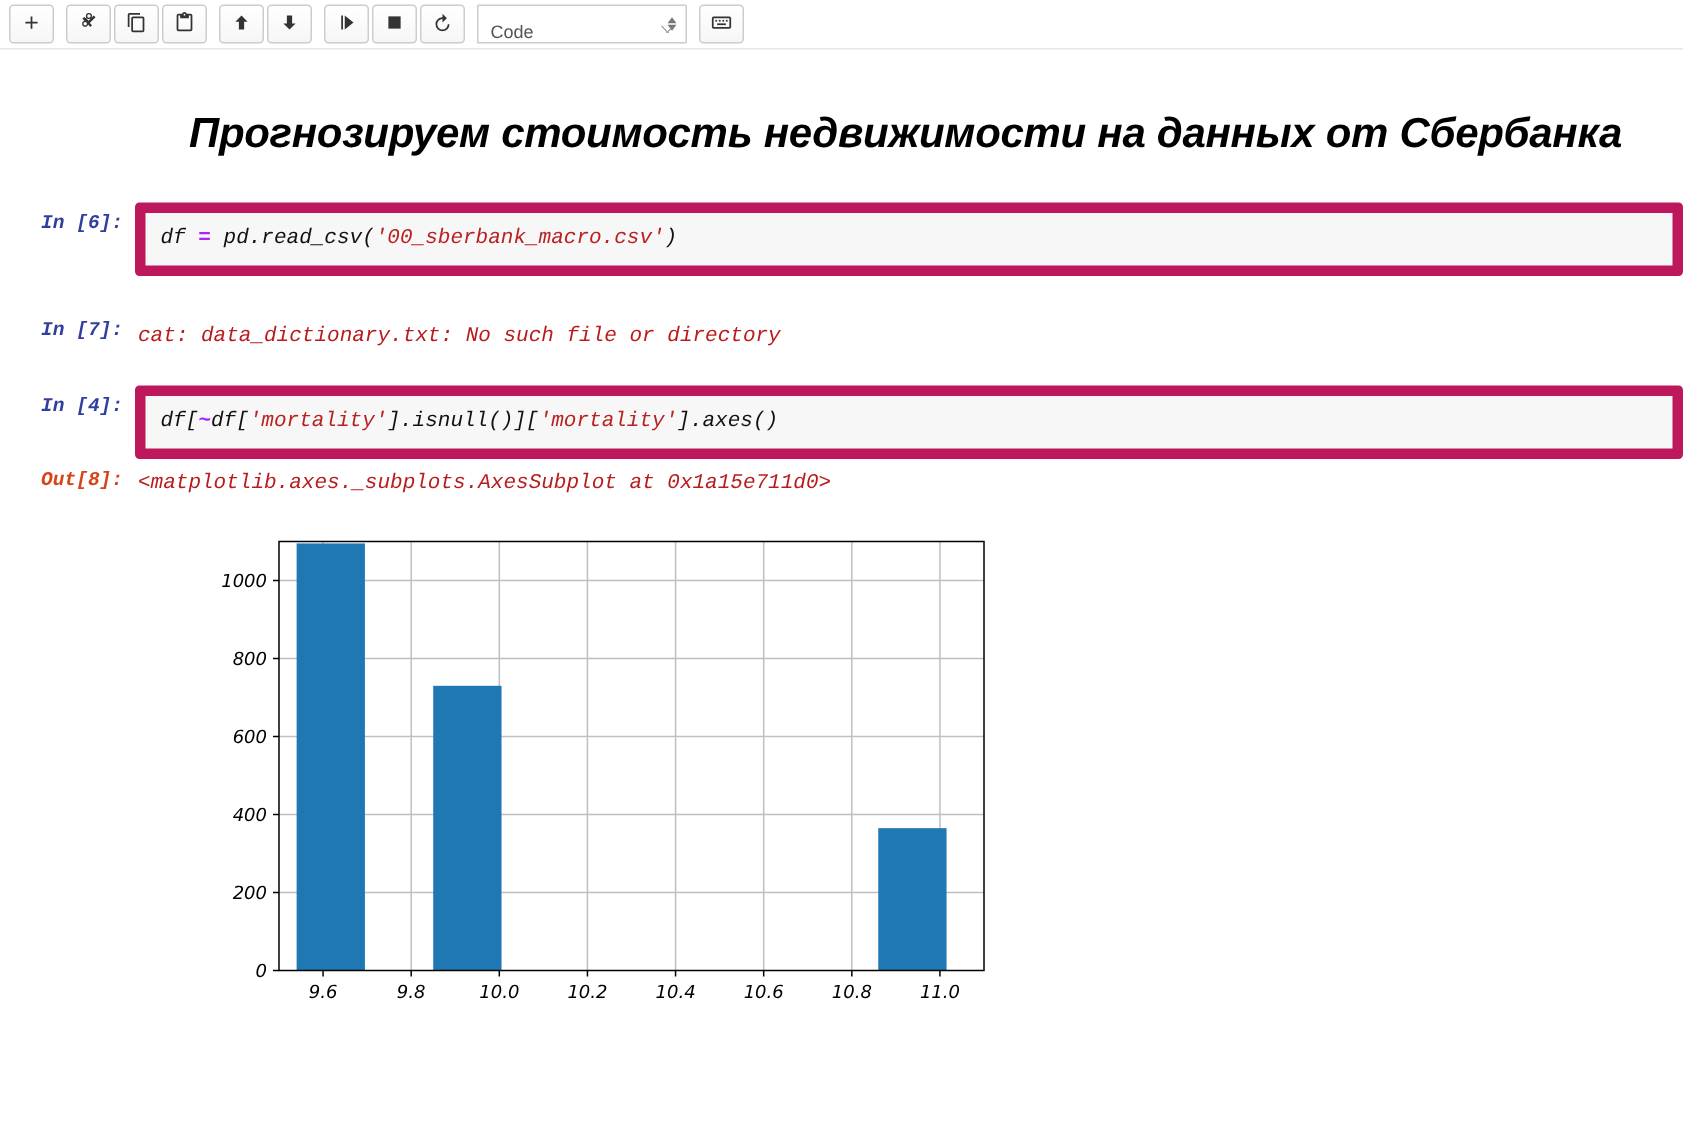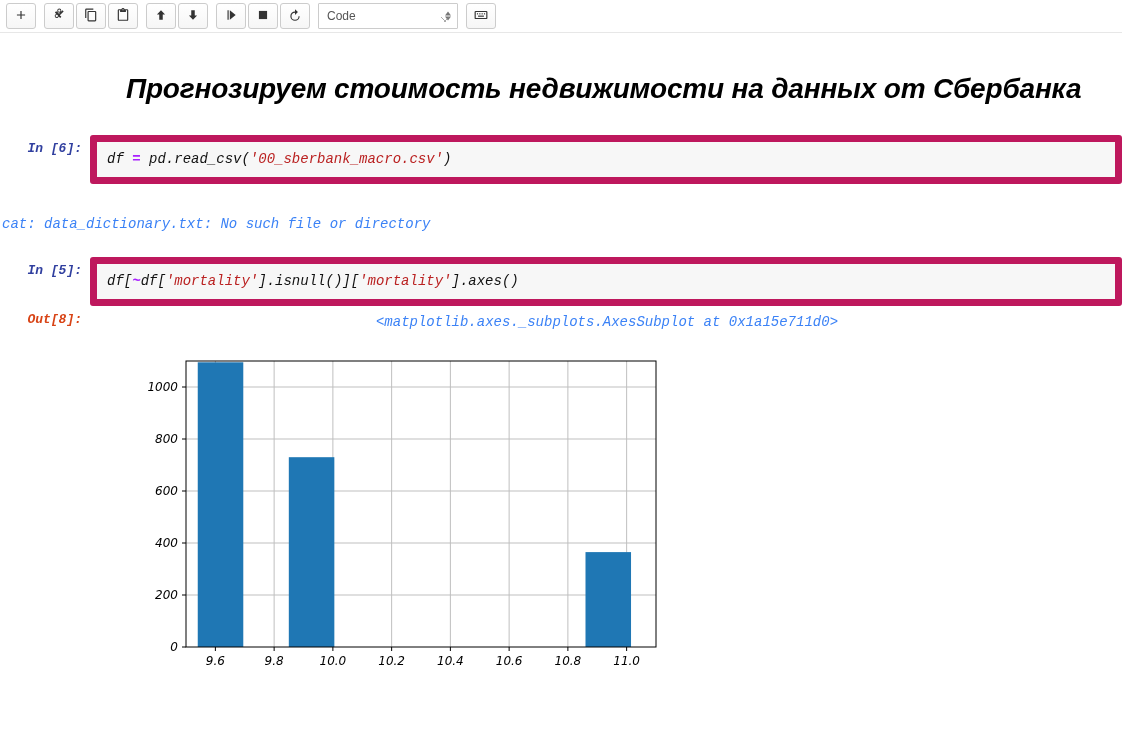--- a/index.html
+++ b/index.html
@@ -39,21 +39,21 @@
   }
   .tb-btn svg { width: 14px; height: 14px; }
   .tb-select {
     height: 26px;
     border: 1px solid #ccc;
     border-radius: 1px;
     background: #fff;
     font-size: 12px;
     padding: 0 22px 0 8px;
     display: inline-flex;
-    align-items: center;
+    align-items: flex-end;
     position: relative;
     min-width: 140px;
     cursor: pointer;
     color: #555;
   }
   .tb-select::after {
     content: "";
     position: absolute;
     right: 8px;
     top: 50%;
@@ -120,24 +120,24 @@
   .tok-str { color: #BA2121; }
   .tok-mag { color: #8B008B; }
   .tok-op  { color: #AA22FF; font-weight: 700; }
   .tok-plain { color: #111; }
 
   .text-output {
     font-family: Menlo, Monaco, "Courier New", monospace;
     font-size: 14px;
     line-height: 1.5;
     padding: 8px 0 0 2px;
-    color: #3b82f6;
+    color: #b91c1c;
     white-space: pre;
   }
-  .text-output.repr { padding-top: 6px; text-align: center; }
+  .text-output.repr { padding-top: 6px; }
 
   .gap { height: 22px; }
 
   
   .chart-wrap {
     margin: 16px 0 0 38px;
   }
   .chart-svg { font-family: "DejaVu Sans", Arial, sans-serif; font-size: 12px; }
   .grid-line { stroke: #bfbfbf; stroke-width: 1; }
   .tick { stroke: #000; stroke-width: 1; }
@@ -231,29 +231,30 @@
   <div class="cell">
     <div class="prompt prompt-in">In [6]:</div>
     <div class="cell-body">
       <div class="code-input"><span class="tok-plain">df </span><span class="tok-op">=</span><span class="tok-plain"> pd.read_csv(</span><span class="tok-str">'00_sberbank_macro.csv'</span><span class="tok-plain">)</span></div>
     </div>
   </div>
 
   <div class="gap"></div>
 
   <div class="cell">
+    <div class="prompt prompt-in">In [7]:</div>
     <div class="cell-body">
       <div class="text-output">cat: data_dictionary.txt: No such file or directory</div>
     </div>
   </div>
 
   <div class="gap"></div>
 
   <div class="cell">
-    <div class="prompt prompt-in">In [5]:</div>
+    <div class="prompt prompt-in">In [4]:</div>
     <div class="cell-body">
       <div class="code-input"><span class="tok-plain">df[</span><span class="tok-op">~</span><span class="tok-plain">df[</span><span class="tok-str">'mortality'</span><span class="tok-plain">].isnull()][</span><span class="tok-str">'mortality'</span><span class="tok-plain">].axes()</span></div>
     </div>
   </div>
   <div class="cell">
     <div class="prompt prompt-out">Out[8]:</div>
     <div class="cell-body">
       <div class="text-output repr">&lt;matplotlib.axes._subplots.AxesSubplot at 0x1a15e711d0&gt;</div>
       <div class="chart-wrap">
         <svg id="chart-svg" class="chart-svg" width="540" height="330">

